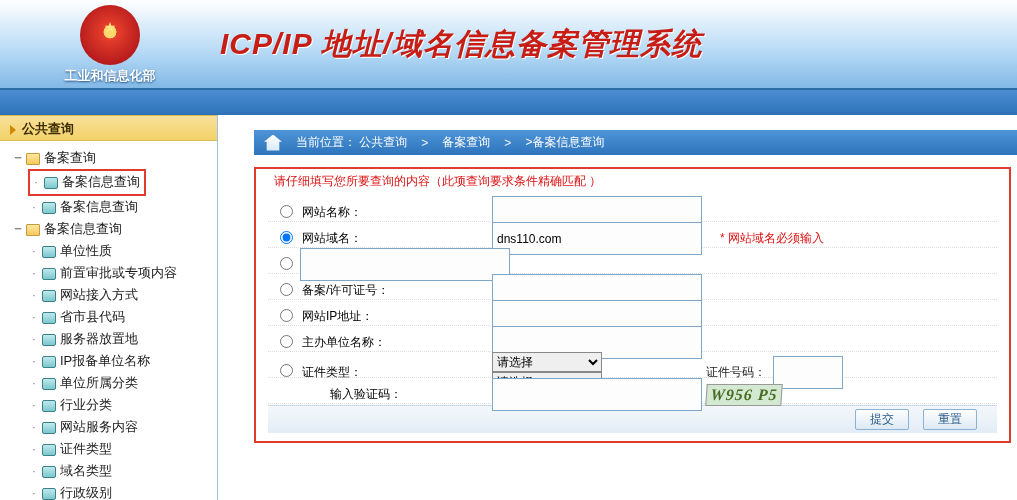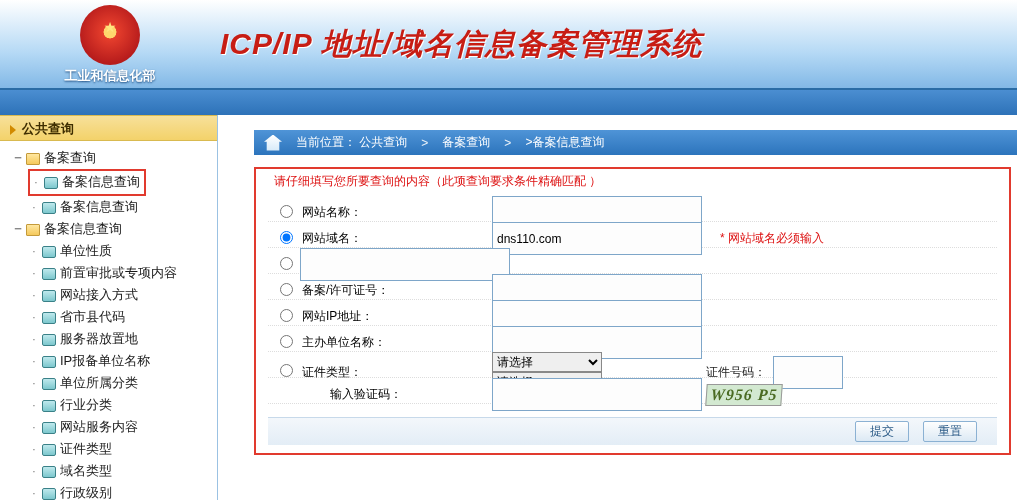--- a/index.html
+++ b/index.html
@@ -168,21 +168,21 @@
 
 .btn-row {
   height: 28px;
   background: linear-gradient(#f3f7fb, #e3edf6);
   border-top: 1px solid #c7d9ea;
   display: flex;
   justify-content: flex-end;
   align-items: center;
   padding-right: 20px;
   gap: 14px;
-  margin-top: 13px;
+  margin-top: 1px;
 }
 .btn-row button {
   width: 54px; height: 21px;
   border: 1px solid #8bb1d3;
   background: linear-gradient(#fefefe, #dce9f4);
   color: #2d5c88;
   font-size: 12px;
   cursor: pointer;
   border-radius: 2px;
 }

